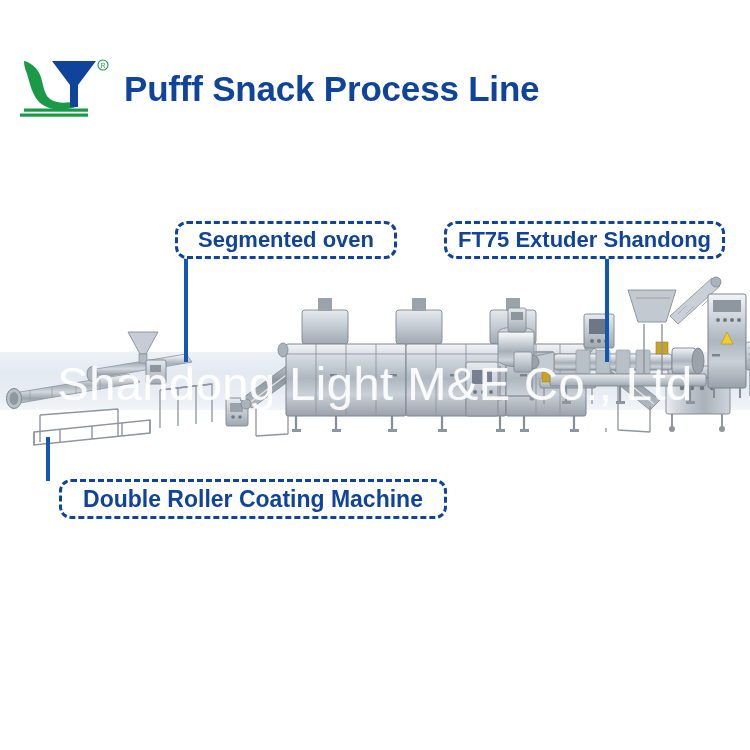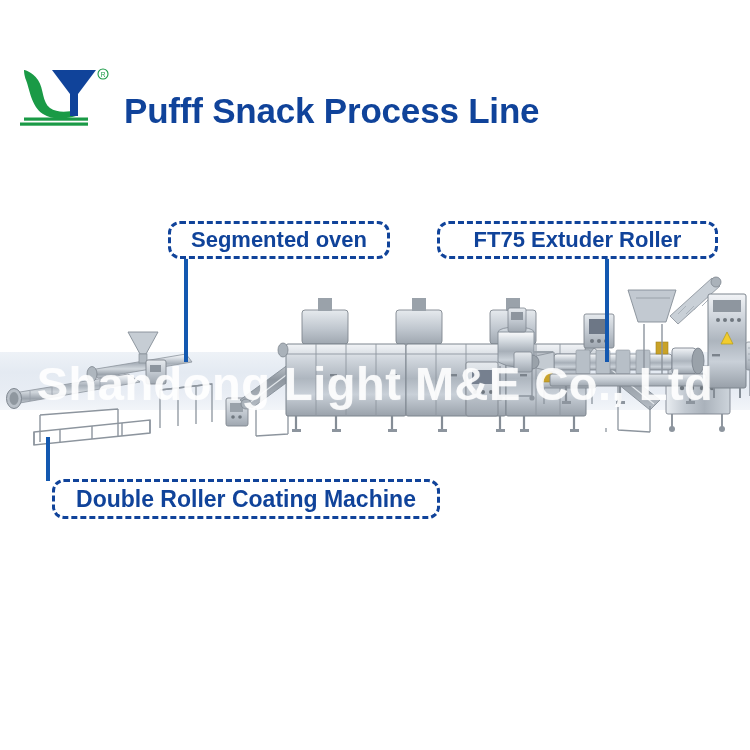--- a/index.html
+++ b/index.html
@@ -21,21 +21,21 @@
     background: #ffffff;
     overflow: hidden;
   }
 
   
   .header {
     position: absolute;
     left: 0; top: 48px;
     width: 750px; height: 80px;
     display: flex;
-    align-items: flex-end;
+    align-items: center;
   }
   .logo {
     position: relative;
     width: 92px;
     height: 62px;
     margin-left: 18px;
     flex: 0 0 auto;
   }
   .logo svg { display: block; }
   .title {
@@ -60,21 +60,21 @@
   
   .watermark {
     position: absolute;
     left: 0; top: 352px;
     width: 750px; height: 62px;
     display: flex;
     align-items: center;
     justify-content: center;
     color: rgba(255,255,255,0.82);
     font-size: 47px;
-    font-weight: bold;
+    font-weight: normal;
     letter-spacing: 0.5px;
     white-space: nowrap;
     pointer-events: none;
     text-shadow: 0 0 1px rgba(255,255,255,0.5);
     z-index: 6;
   }
 
   
   .machines {
     position: absolute;
@@ -92,20 +92,21 @@
     color: #10439a;
     font-size: 22px;
     font-weight: bold;
     display: flex;
     align-items: center;
     justify-content: center;
     background: rgba(255,255,255,0.9);
     white-space: nowrap;
     z-index: 9;
     box-sizing: border-box;
+    margin-left: 7px;
   }
   #callout-oven {
     left: 168px; top: 221px;
     width: 222px; height: 38px;
   }
   #callout-extruder {
     left: 437px; top: 221px;
     width: 281px; height: 38px;
   }
   #callout-coating {
@@ -438,17 +439,17 @@
   </div>
 
   <div class="watermark">Shandong Light M&amp;E Co., Ltd</div>
 
   <div class="leader" id="leader-oven"></div>
   <div class="leader" id="leader-extruder"></div>
   <div class="leader" id="leader-coating"></div>
 
   <div class="callout" id="callout-oven">Segmented oven</div>
 
-  <div class="callout" id="callout-extruder">FT75 Extuder Roller</div>
+  <div class="callout" id="callout-extruder">FT75 Extuder Shandong</div>
 
   <div class="callout" id="callout-coating">Double Roller Coating Machine</div>
 
 </div>
 
 </body></html>

